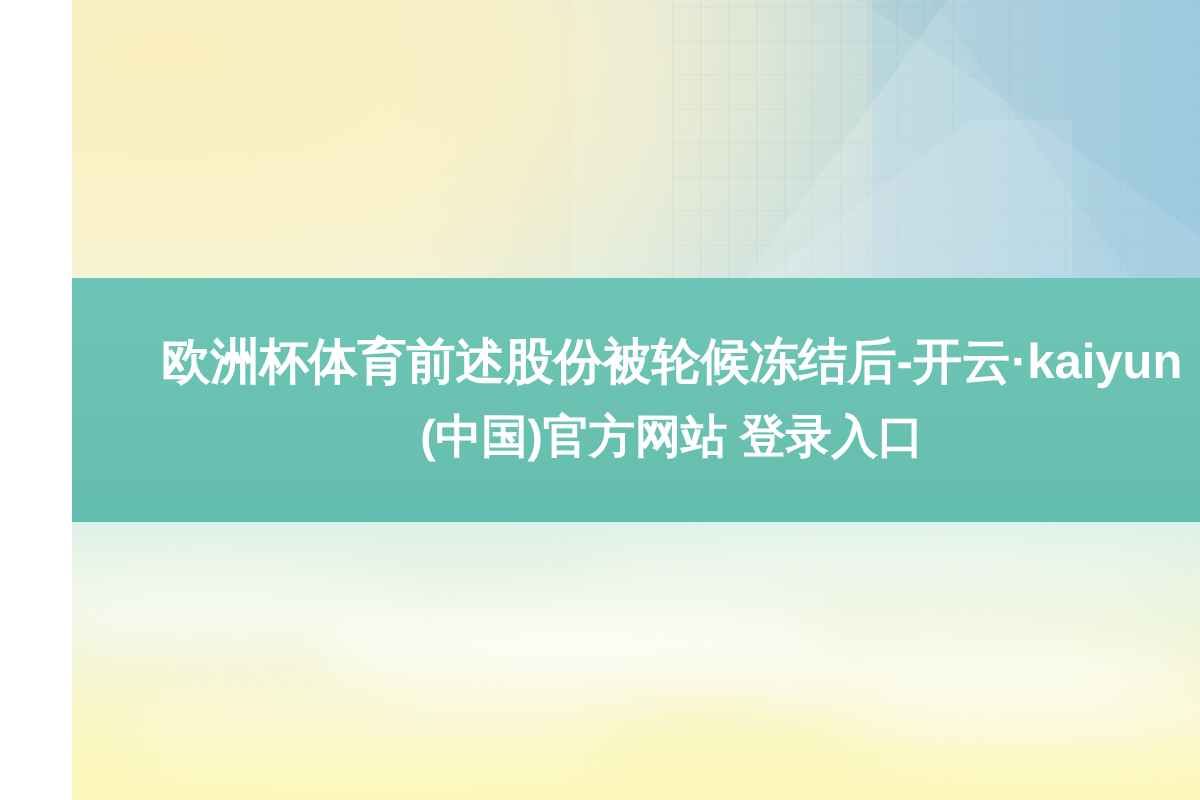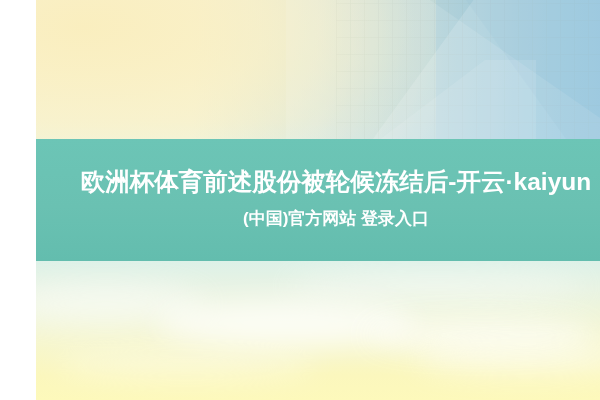--- a/index.html
+++ b/index.html
@@ -134,21 +134,21 @@
   .title-line {
     color: #ffffff;
     font-weight: bold;
     font-size: 25px;
     line-height: 37px;
     letter-spacing: 0px;
     white-space: nowrap;
     text-align: center;
   }
   .title-line.l1 { font-size: 24.5px; }
-  .title-line.l2 { font-size: 17px; }
+  .title-line.l2 { font-size: 23px; }
 </style>
 </head>
 <body>
 
 <div id="banner">
 
   <div class="bg-base"></div>
   <div class="bg-right-cyan"></div>
   <div class="bg-left-warm"></div>
 

